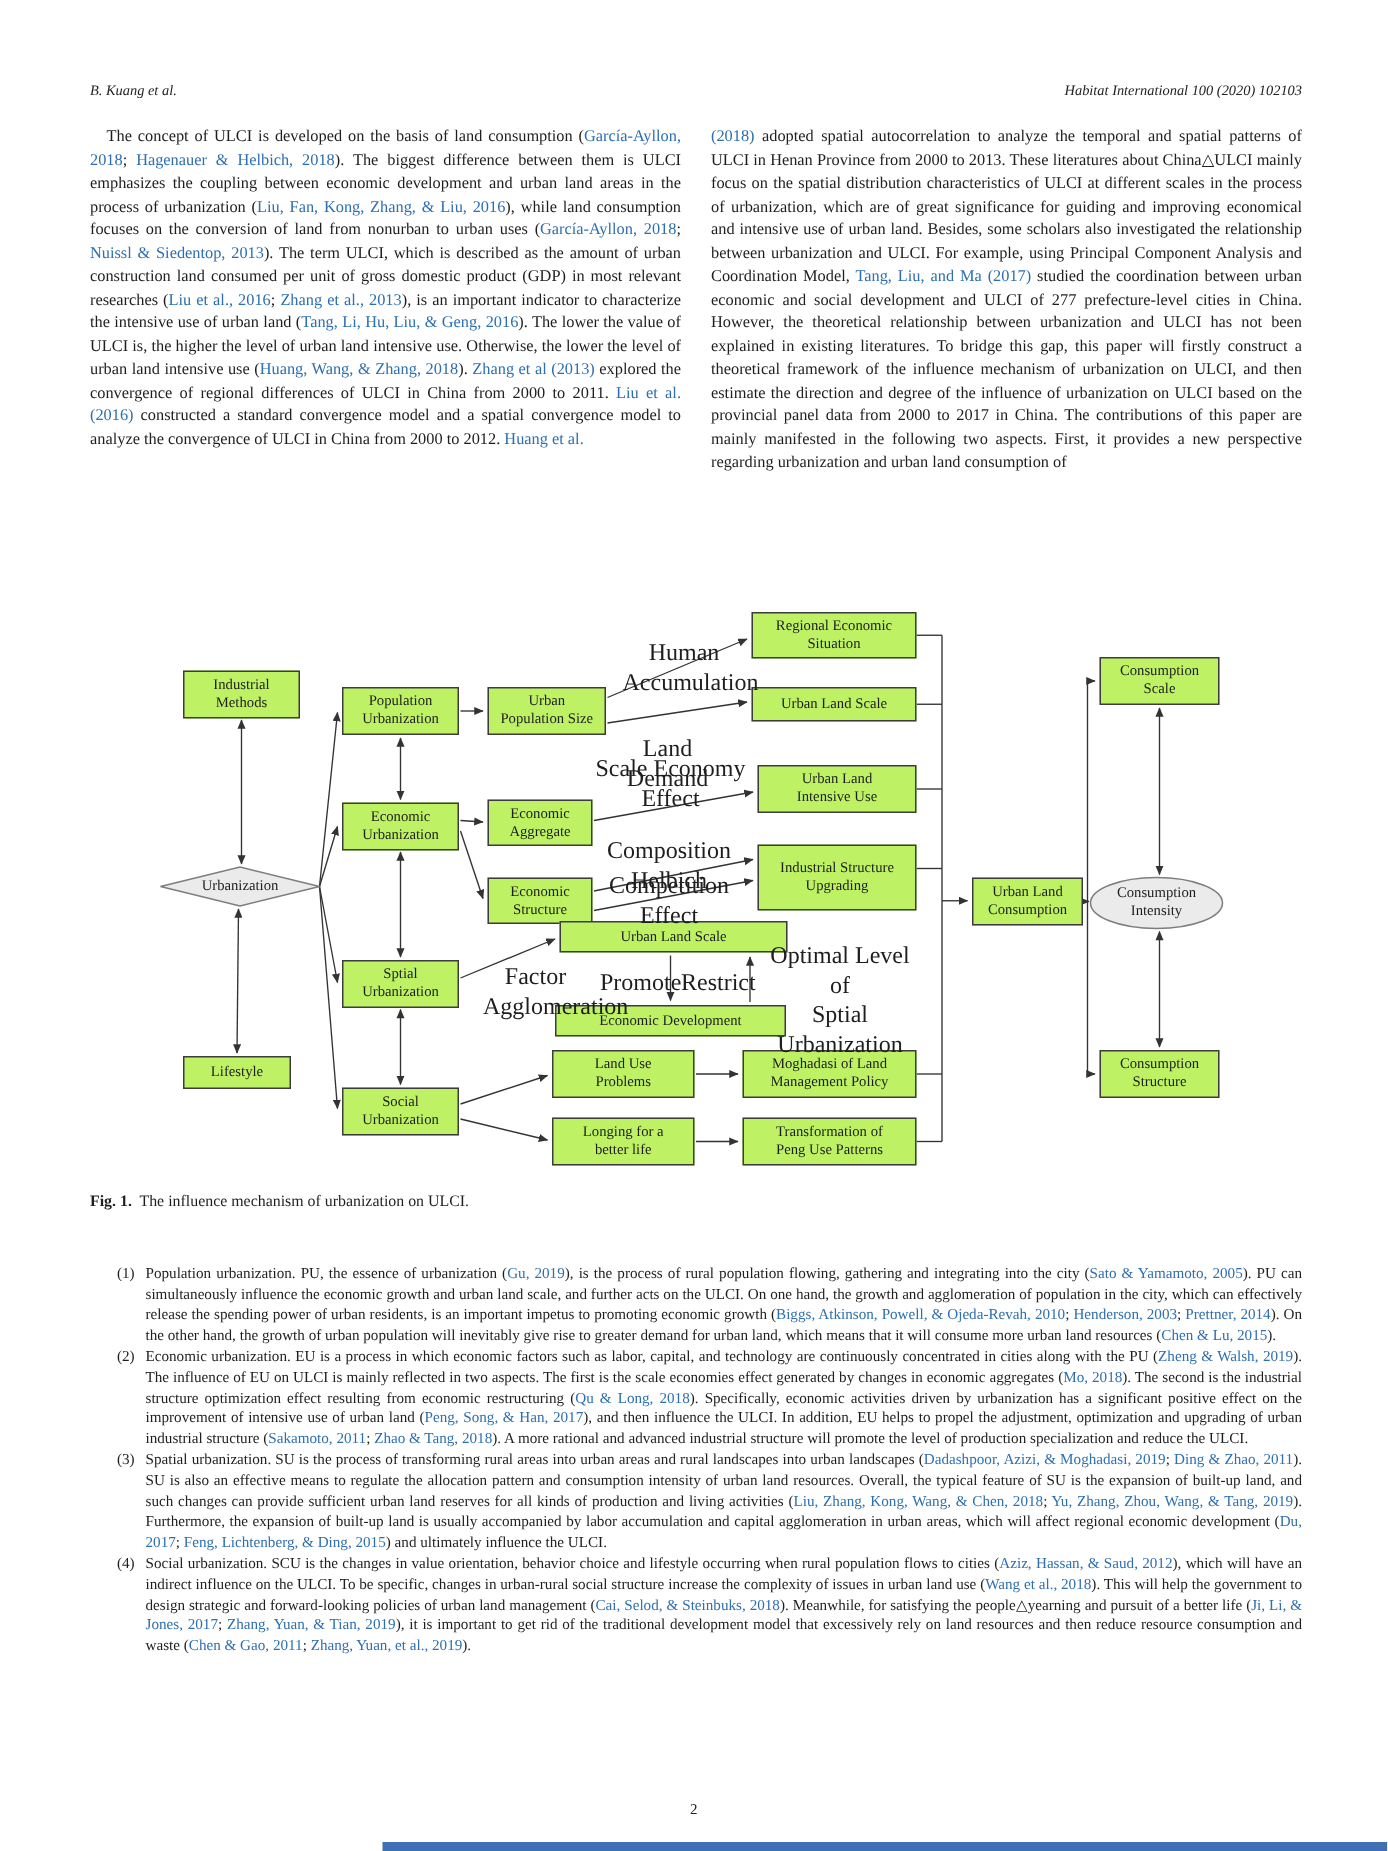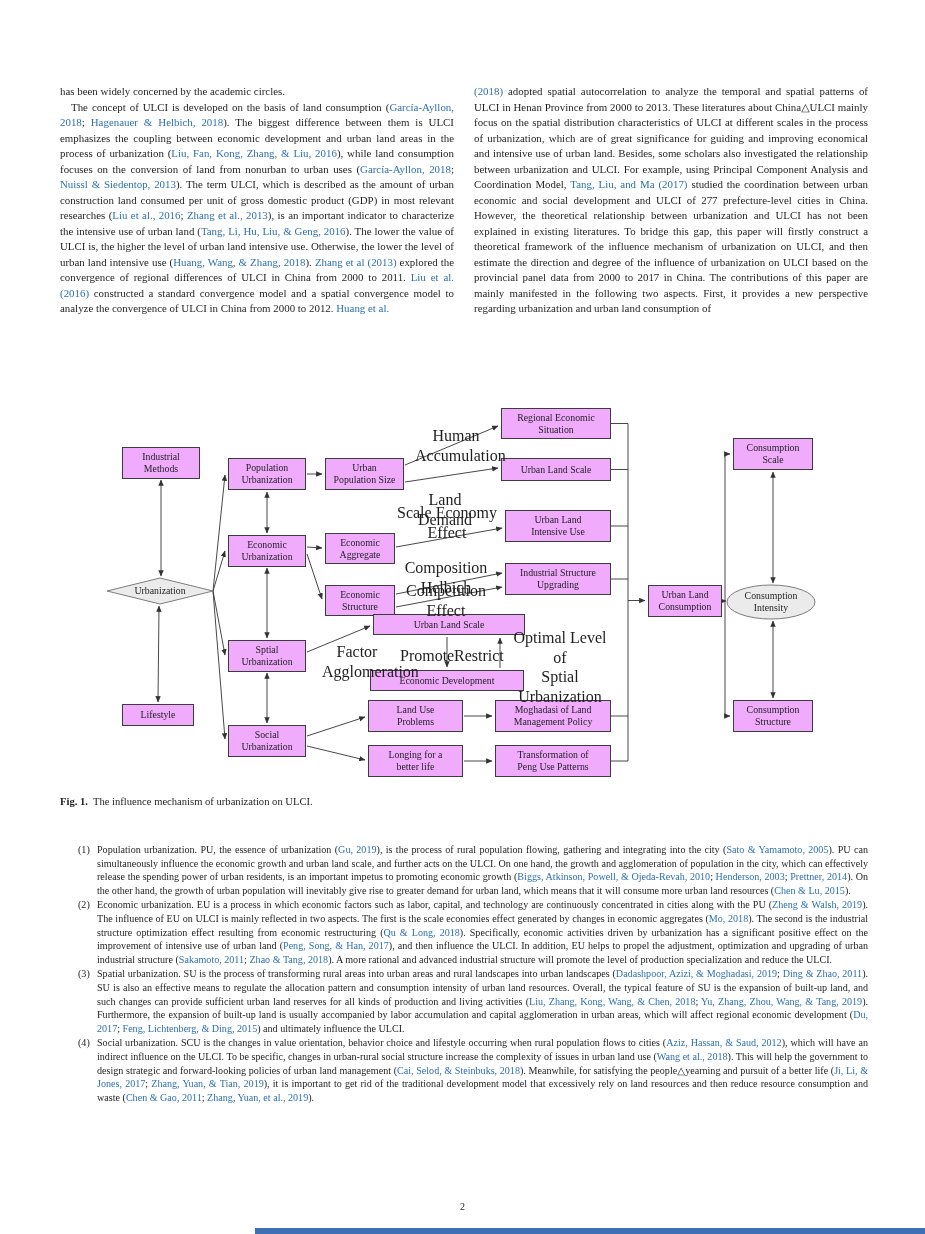--- a/index.html
+++ b/index.html
@@ -10,21 +10,21 @@
 
   .col { position:absolute; top:84px; width:394px; font-size:10.9px; line-height:15.5px; text-align:justify; }
   .col-left { left:60px; }
   .col-right { left:474px; }
   .para { margin:0; }
   .para.indent { text-indent:11px; }
   .cite { color:var(--cite, #2e6fb0); }
 
   .figure { position:absolute; left:60px; top:402px; width:830px; height:392px; }
   .figure svg { position:absolute; left:0; top:0; }
-  .dbox { position:absolute; box-sizing:border-box; border:1px solid #3c3c3c; background:#f0abfc;
+  .dbox { position:absolute; box-sizing:border-box; border:1px solid #3c3c3c; background:#bef264;
           display:flex; align-items:center; justify-content:center; text-align:center;
           font-size:9.8px; line-height:1.18; white-space:pre-line; padding:1px 2px; }
   .dtext { position:absolute; box-sizing:border-box; display:flex; align-items:center; justify-content:center;
            text-align:center; font-size:9.8px; line-height:1.18; white-space:pre-line; }
   .dlabel { position:absolute; box-sizing:border-box; text-align:center; font-size:16px; line-height:1.22; white-space:pre-line; }
 
   .caption { position:absolute; left:60px; top:796px; font-size:10.6px; }
   .cap-label { font-weight:700; margin-right:5px; }
 
   .list { position:absolute; left:78px; top:843px; width:790px; font-size:10.1px; line-height:13.6px; text-align:justify; }
@@ -32,23 +32,26 @@
   .li-num { position:absolute; left:0; top:0; }
 
   .pageno { position:absolute; top:1201px; left:0; width:925px; text-align:center; font-size:10px; }
   .bottom-bar { position:absolute; left:255px; top:1228px; width:670px; height:6px; }
 </style>
 </head>
 <body>
 
 <div class="page">
 
+  <div class="header">
+    <span>B. Kuang et al.</span>
+    <span>Habitat International 100 (2020) 102103</span>
+  </div>
 
   <div class="col col-left">
-    <p class="para"><span>has been widely concerned by the academic circles.</span></p>
     <p class="para indent"><span>The concept of ULCI is developed on the basis of  land consumption (</span><span class="cite">García-Ayllon, 2018</span><span>; </span><span class="cite">Hagenauer &amp; Helbich, 2018</span><span>). The biggest difference between them is ULCI emphasizes the coupling between economic development and urban land areas in the process of urbanization (</span><span class="cite">Liu, Fan, Kong, Zhang, &amp; Liu, 2016</span><span>), while land consumption focuses on the conversion of land from nonurban to urban uses (</span><span class="cite">García-Ayllon, 2018</span><span>; </span><span class="cite">Nuissl &amp; Siedentop, 2013</span><span>). The term ULCI, which is described as the amount of urban construction land consumed per unit of gross domestic product (GDP) in most relevant researches (</span><span class="cite">Liu et al., 2016</span><span>; </span><span class="cite">Zhang et al., 2013</span><span>), is an important indicator to characterize the intensive use of urban land (</span><span class="cite">Tang, Li, Hu, Liu, &amp; Geng, 2016</span><span>). The lower the value of ULCI is, the higher the level of urban land intensive use. Otherwise, the lower the level of urban land intensive use (</span><span class="cite">Huang, Wang, &amp; Zhang, 2018</span><span>). </span><span class="cite">Zhang et al (2013)</span><span> explored the convergence of regional differences of ULCI in China from 2000 to 2011. </span><span class="cite">Liu et al. (2016)</span><span> constructed a standard convergence model and a spatial convergence model to analyze the convergence of ULCI in China from 2000 to 2012. </span><span class="cite">Huang et al.</span></p>
   </div>
 
   <div class="col col-right">
     <p class="para"><span class="cite">(2018)</span><span> adopted spatial autocorrelation to analyze the temporal and spatial patterns of ULCI in Henan Province from 2000 to 2013. These literatures about China△ULCI mainly focus on the spatial distribution characteristics of ULCI at different scales in the process of urbanization, which are of great significance for guiding and improving economical and intensive use of urban land. Besides, some scholars also investigated the relationship between urbanization and ULCI. For example, using Principal Component Analysis and Coordination Model, </span><span class="cite">Tang, Liu, and Ma (2017)</span><span> studied the coordination between urban economic and social development and ULCI of 277 prefecture-level cities in China. However, the theoretical relationship between urbanization and ULCI has not been explained in existing literatures. To bridge this gap, this paper will firstly construct a theoretical framework of the influence mechanism of urbanization on ULCI, and then estimate the direction and degree of the influence of urbanization on ULCI based on the provincial panel data from 2000 to 2017 in China. The contributions of this paper are mainly manifested in the following two aspects. First, it provides a new perspective regarding urbanization and urban land consumption of</span></p>
   </div>
 
   <div class="figure">
     <svg width="830" height="392" viewBox="0 0 830 392">
       <defs>
@@ -131,21 +134,21 @@
     <div class="dbox" style="left:308px;top:298px;width:95px;height:32px">Land Use
 Problems</div>
     <div class="dbox" style="left:308px;top:343px;width:95px;height:32px">Longing for a
 better life</div>
 
     <div class="dbox" style="left:441px;top:6px;width:110px;height:31px">Regional Economic
 Situation</div>
     <div class="dbox" style="left:441px;top:56px;width:110px;height:23px">Urban Land Scale</div>
     <div class="dbox" style="left:445px;top:108px;width:106px;height:32px">Urban Land
 Intensive Use</div>
-    <div class="dbox" style="left:445px;top:161px;width:106px;height:32px">Industrial Structure
+    <div class="dbox" style="left:445px;top:161px;width:106px;height:44px">Industrial Structure
 Upgrading</div>
     <div class="dbox" style="left:435px;top:298px;width:116px;height:32px">Moghadasi of Land
 Management Policy</div>
     <div class="dbox" style="left:435px;top:343px;width:116px;height:32px">Transformation of
 Peng Use Patterns</div>
 
     <div class="dbox" style="left:588px;top:183px;width:74px;height:32px">Urban Land
 Consumption</div>
     <div class="dbox" style="left:673px;top:36px;width:80px;height:32px">Consumption
 Scale</div>

